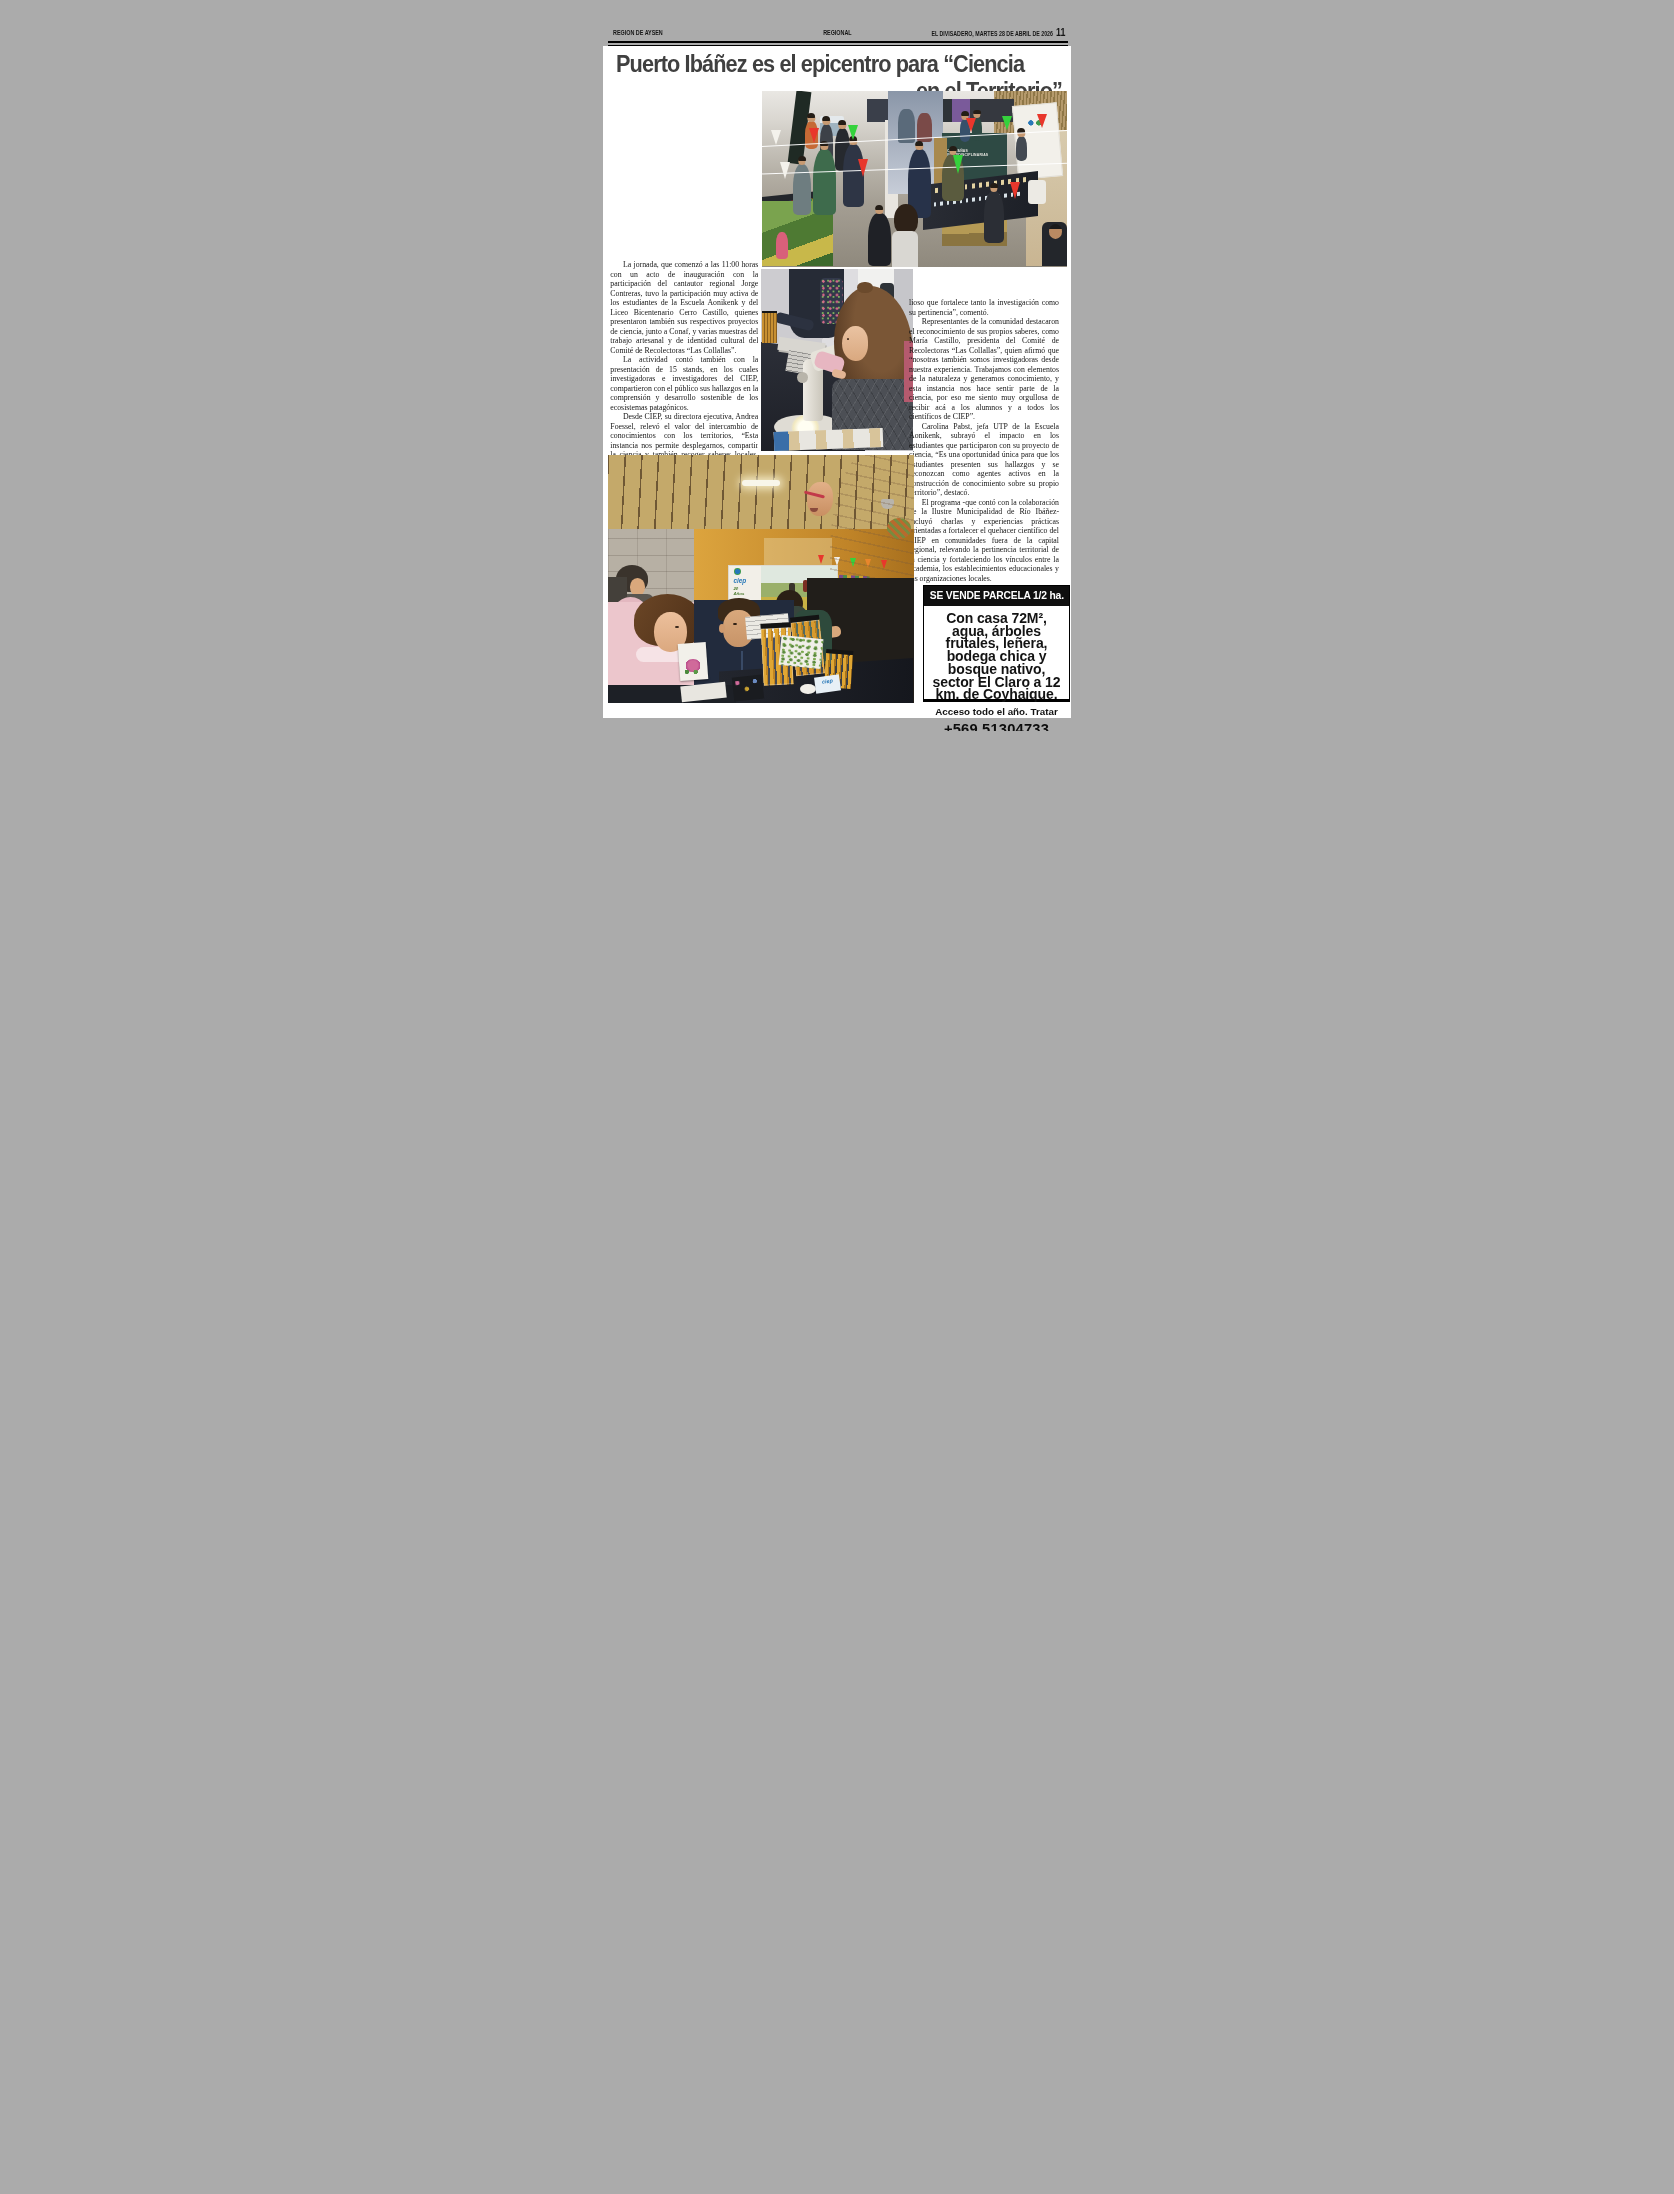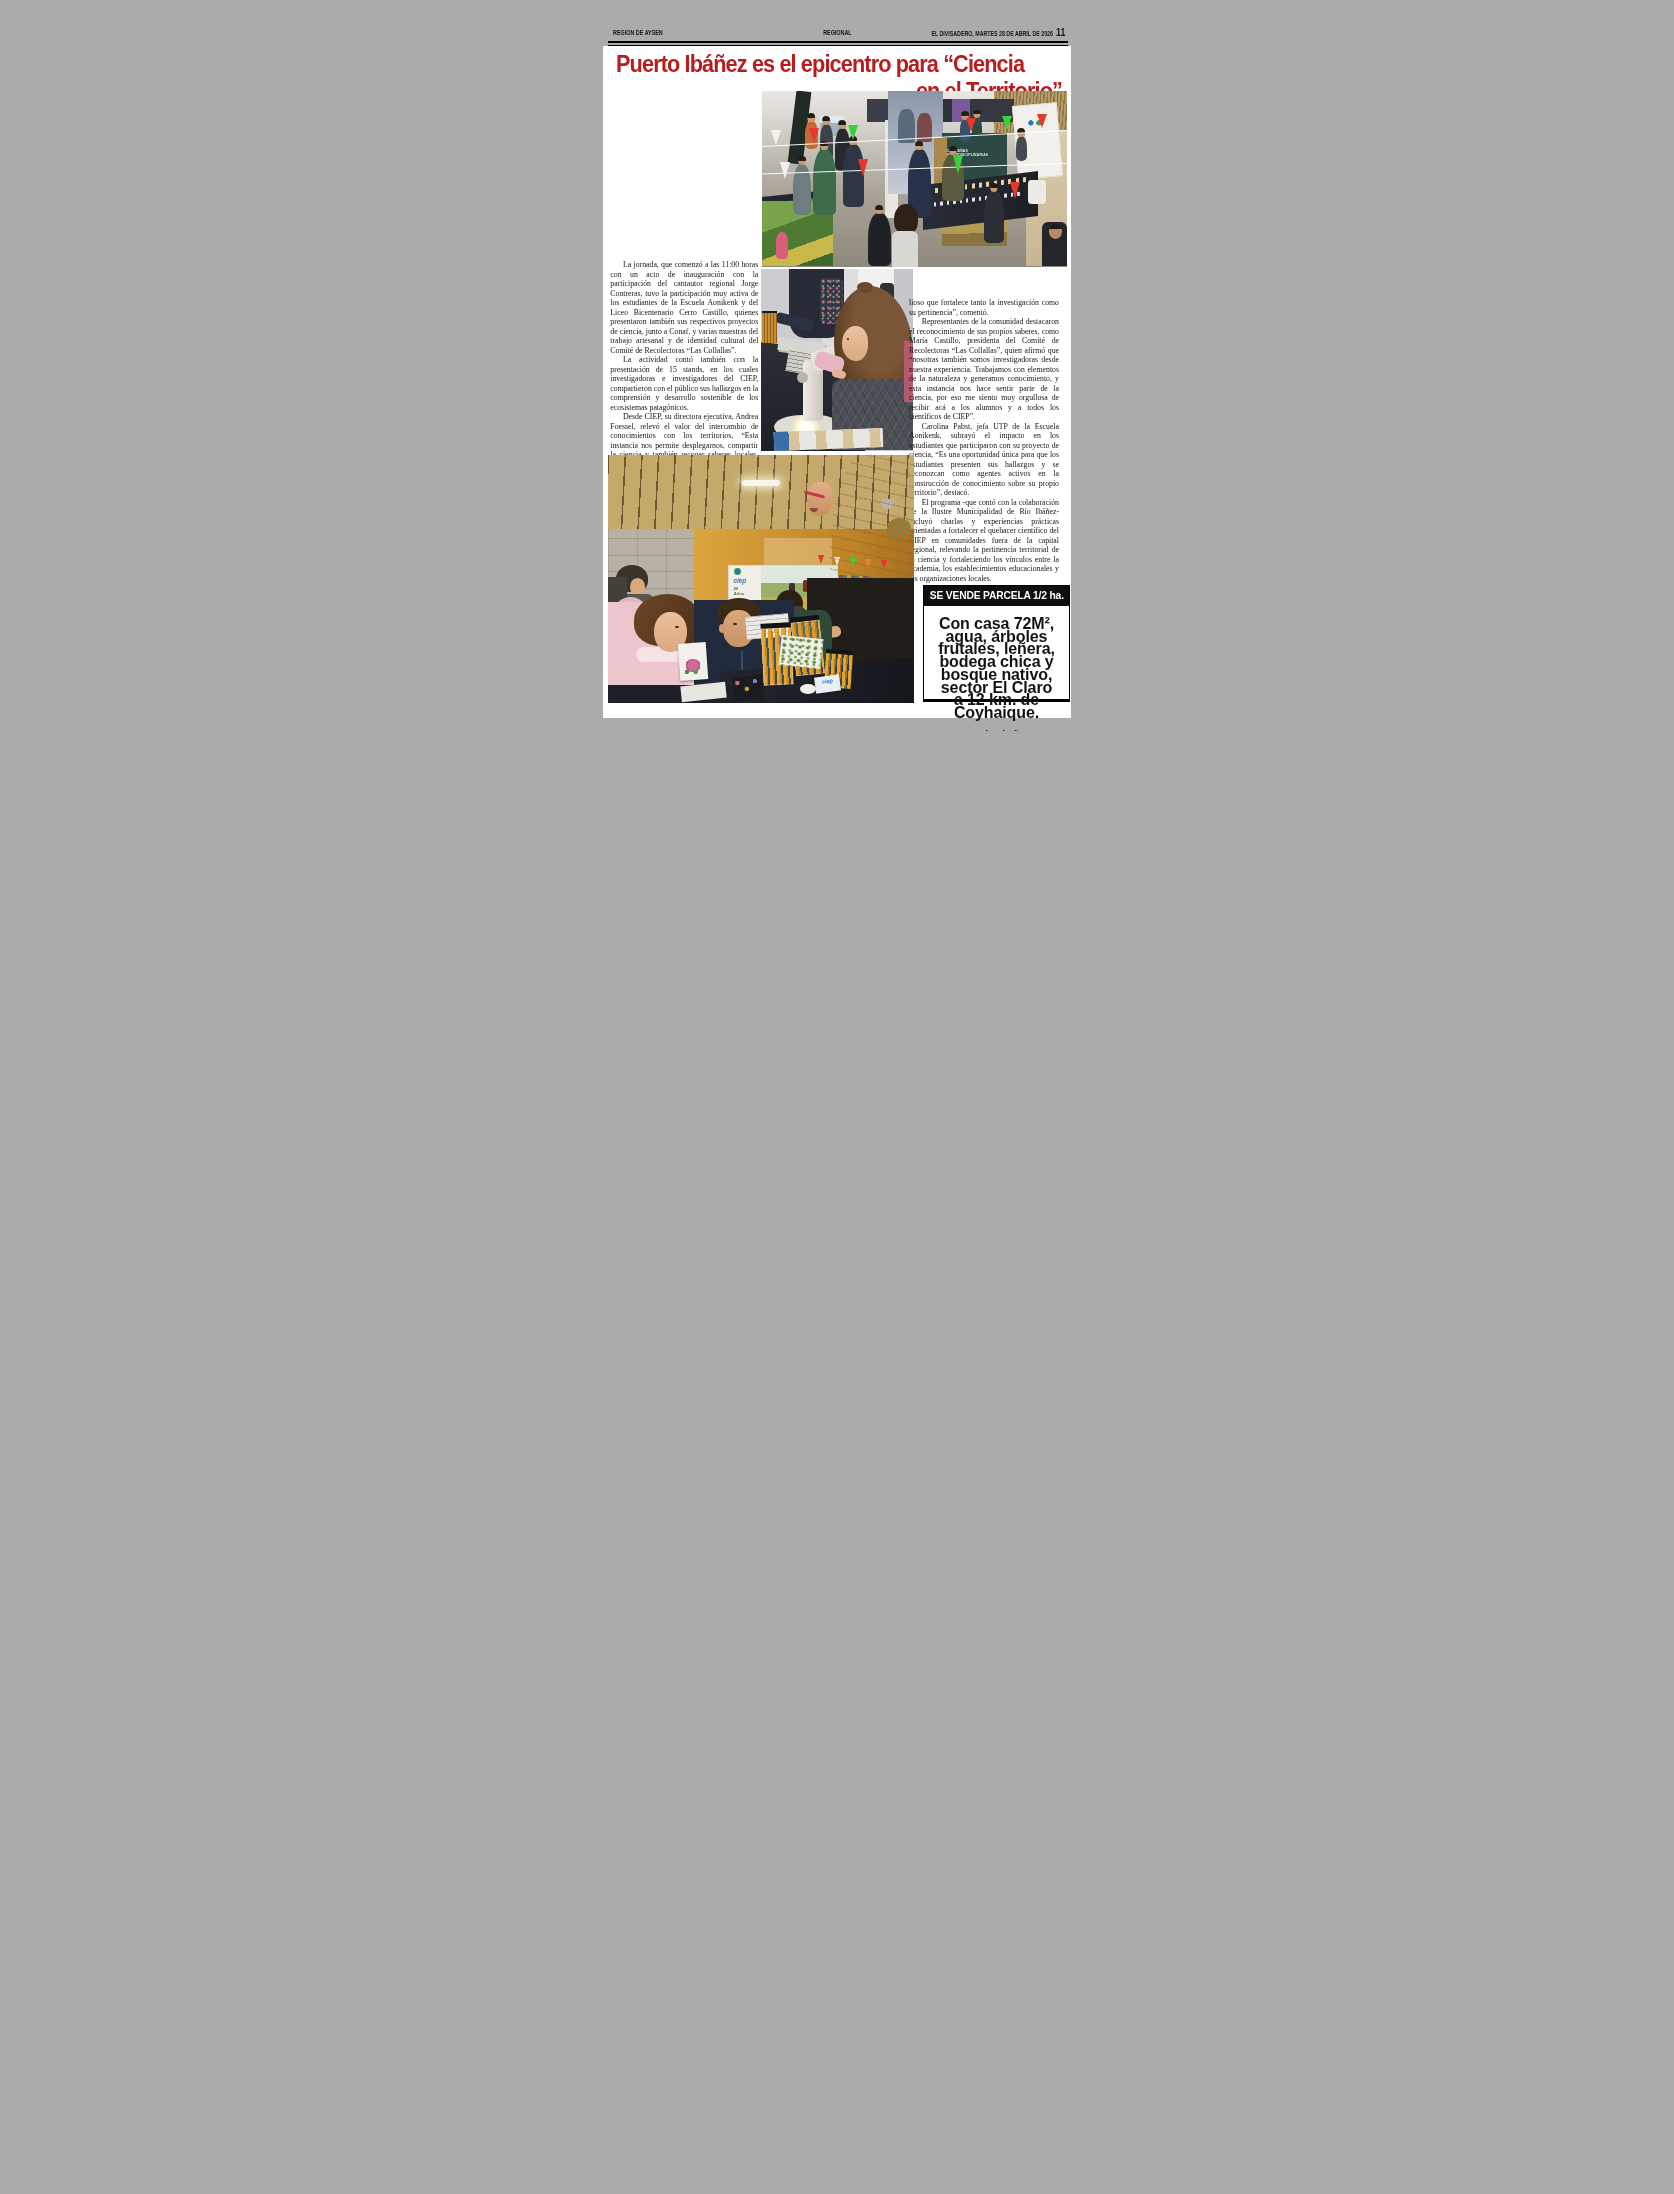--- a/index.html
+++ b/index.html
@@ -9,21 +9,21 @@
   .mh{position:absolute;font-weight:700;font-size:6.6px;letter-spacing:0;color:#161616;white-space:nowrap;}
   .mh-left{left:55px;top:29px;transform:scaleX(.82);transform-origin:left;}
   .mh-center{left:0;right:0;top:29px;text-align:center;transform:none;}
   .mh-center span{display:inline-block;transform:scaleX(.82);}
   .mh-right{right:49px;top:26px;display:flex;align-items:baseline;gap:2.9px;}
   .mh-date{display:inline-block;font-weight:700;font-size:6.6px;transform:scaleX(.8);transform-origin:right;}
   .mh-page{font-weight:700;font-size:10.8px;transform:scaleX(.82);transform-origin:left;}
   .rule{position:absolute;left:50px;top:41px;width:460px;height:1.5px;border-top:2px solid #000;border-bottom:1px solid #000;}
   
   .sheet{position:absolute;left:45px;top:46px;width:468px;height:672px;background:#fff;}
-  .hl{position:absolute;left:12.7px;top:4.9px;width:446px;margin:0;font-weight:700;color:#b91c1c;}
+  .hl{position:absolute;left:12.7px;top:4.9px;width:446px;margin:0;font-weight:700;color:#404040;}
   .hl1{display:block;font-size:24.4px;line-height:26px;letter-spacing:-1px;white-space:nowrap;transform:scaleX(.89);transform-origin:left top;}
   .hl2{display:block;font-size:24.4px;line-height:26px;letter-spacing:-1px;text-align:right;transform:scaleX(.89);transform-origin:right top;margin-top:1px;}
   .lead{position:absolute;left:2.9px;top:46px;width:149px;margin:0;font-style:italic;font-weight:700;
         font-size:10.3px;line-height:13.2px;text-align:right;color:#1a1a1a;}
   .col{position:absolute;font-family:"Liberation Serif",serif;font-size:7.8px;line-height:9.5px;
        text-align:justify;color:#151515;overflow:hidden;margin-top:28px;}
   .col p{margin:0;text-indent:12.7px;}
   .col p.no-ind{text-indent:0;}
   .col-left{left:7.3px;top:186px;width:148px;height:221px;}
   .col-right{left:306px;top:224px;width:150px;height:309px;}
@@ -45,21 +45,21 @@
   .ciep-logo{font-weight:700;color:#2878b8;font-size:6.4px;font-style:italic;}
   .ciep-sub{font-style:italic;font-size:4.4px;color:#4a7a2e;font-weight:700;}
   .ciep-card-txt{font-weight:700;color:#2878b8;font-size:5.4px;font-style:italic;}
   
   .ad{position:absolute;left:320px;top:539px;width:147px;height:117px;box-sizing:border-box;
       background:#fff;border:1.5px solid #000;border-bottom:3.9px solid #000;}
   .ad-head{height:19.6px;line-height:19.6px;background:#0f0f0f;color:#fff;text-align:center;font-weight:700;
       font-size:11.2px;letter-spacing:-0.2px;white-space:nowrap;}
   .ad-head span{display:inline-block;transform:scaleX(.92);}
   .ad-body{padding:4.4px 3.4px 0 3.4px;text-align:center;}
-  .ad-text{margin:8px;font-weight:700;font-size:16px;line-height:12.7px;letter-spacing:-0.1px;color:#131313;}
+  .ad-text{margin:2px;font-weight:700;font-size:14px;line-height:12.7px;letter-spacing:-0.1px;color:#131313;}
   .ad-access{margin:4.9px 0 0 0;font-weight:700;font-size:9.8px;color:#131313;}
   .ad-phone{margin:3.9px 0 0 0;font-weight:700;font-size:14.7px;letter-spacing:0.2px;color:#0d0d0d;}
 </style>
 </head>
 <body>
 
 <div class="page">
 
   <div class="mh mh-left">REGION DE AYSEN</div>
   <div class="mh mh-center"><span>REGIONAL</span></div>

